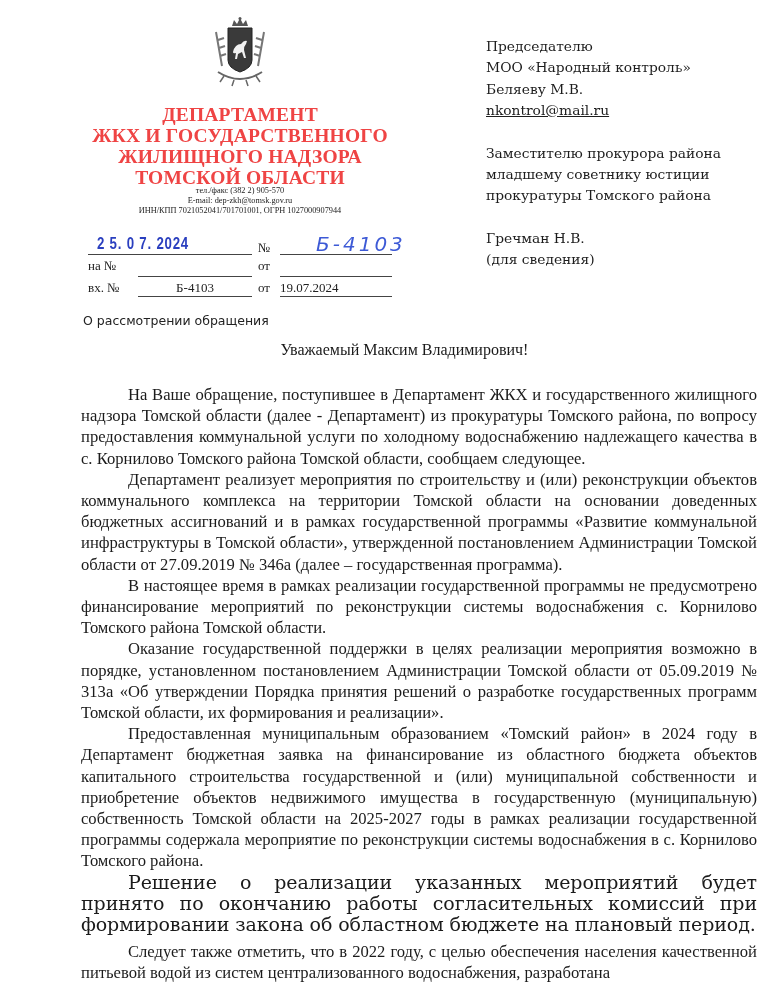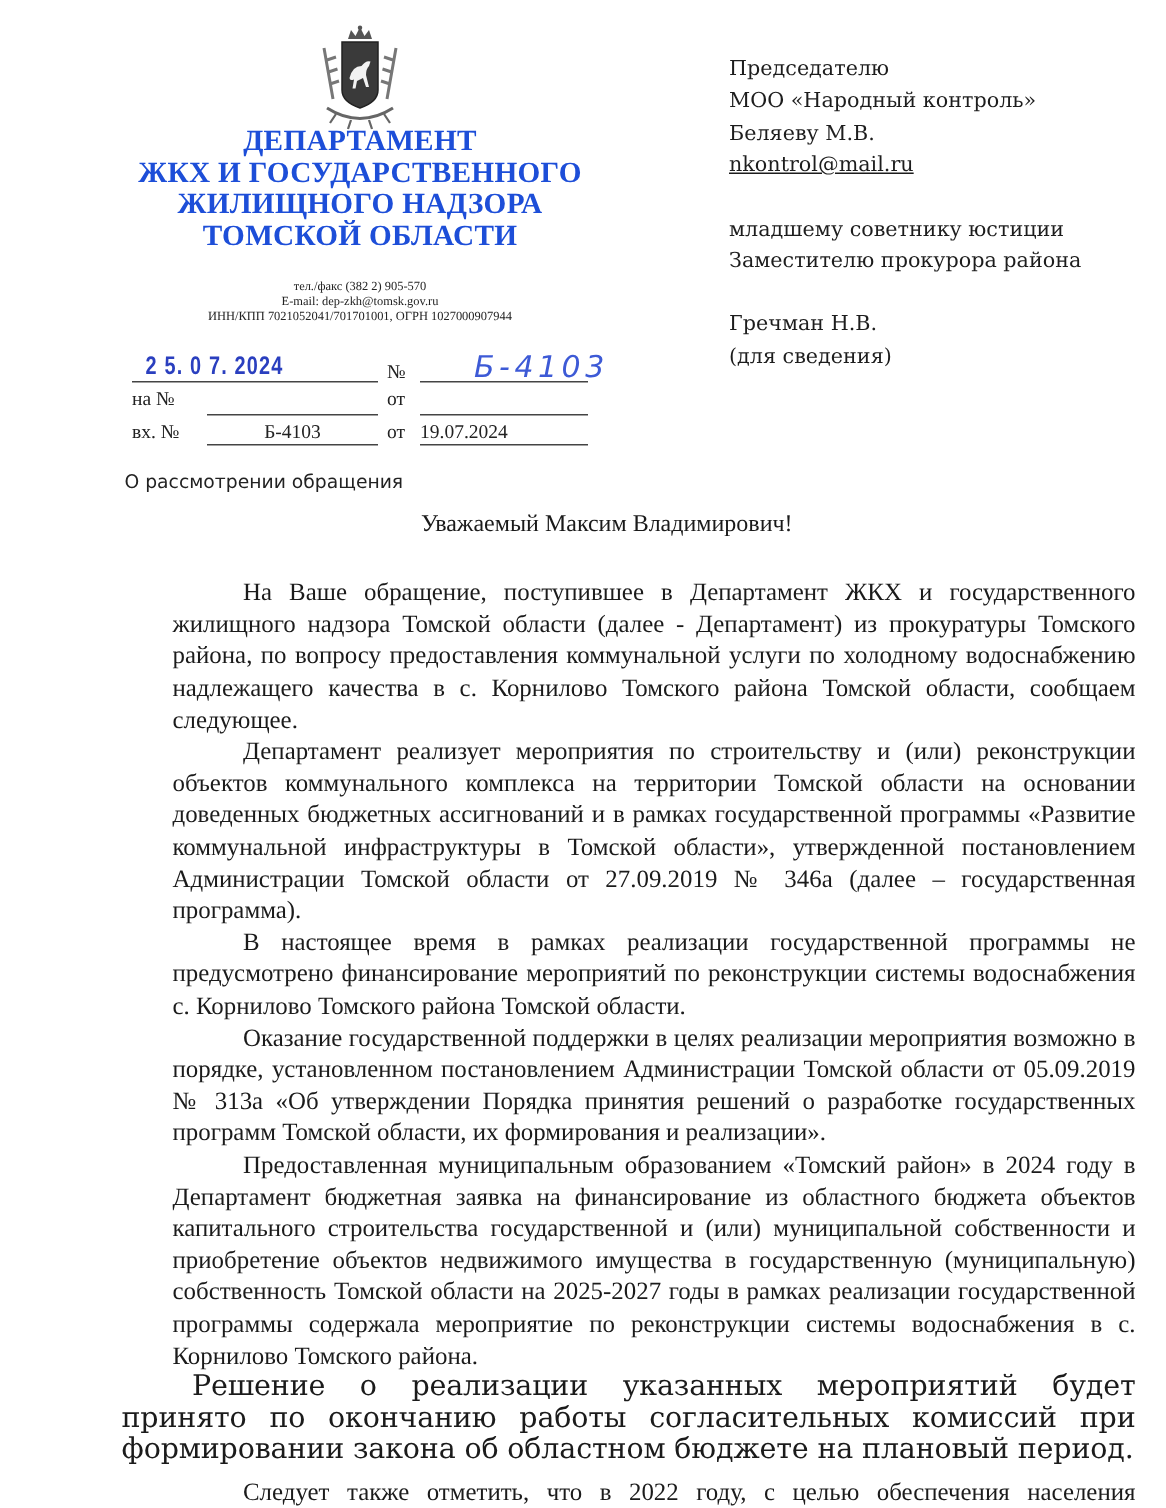--- a/index.html
+++ b/index.html
@@ -1,32 +1,32 @@
 <!DOCTYPE html>
 <html><head>
 <meta charset="utf-8">
 <style>
   html, body { margin: 0; padding: 0; background: #ffffff; }
   body { width: 777px; height: 1005px; position: relative; overflow: hidden; color: #1a1a1a; font-family: "DejaVu Serif", serif; }
   .abs { position: absolute; }
   .emblem { left: 208px; top: 16px; width: 64px; height: 74px; }
-  .dept-title { left: 60px; top: 84px; width: 360px; text-align: center; font-family: "Liberation Serif", serif; font-weight: bold; font-size: 19.5px; line-height: 21px; letter-spacing: 0.2px; color: #1d4ed8; }
+  .dept-title { left: 60px; top: 104px; width: 360px; text-align: center; font-family: "Liberation Serif", serif; font-weight: bold; font-size: 19.5px; line-height: 21px; letter-spacing: 0.2px; color: #ef4444; }
   .contacts { left: 60px; top: 186px; width: 360px; text-align: center; font-family: "Liberation Serif", serif; font-size: 8.3px; line-height: 10px; color: #222; }
   .reg-row { font-family: "Liberation Serif", serif; font-size: 13px; color: #222; }
   .line { border-bottom: 1px solid #444; height: 0; }
   .stamp-date { font-family: "Liberation Sans", sans-serif; color: #2a3fbf; font-size: 17px; font-weight: bold; letter-spacing: 1px; transform: scaleX(0.78); transform-origin: left center; }
   .hand-num { font-family: "DejaVu Sans", sans-serif; color: #3d5ad6; font-size: 20px; font-style: italic; font-weight: 300; letter-spacing: 3px; }
   .subject { left: 83px; top: 313px; font-family: "DejaVu Sans", sans-serif; font-size: 12.5px; color: #222; }
   .addressee { left: 486px; top: 36px; width: 280px; font-family: "DejaVu Serif", serif; font-size: 13.8px; line-height: 21.4px; color: #1d1d1d; }
   .addressee .gap { height: 21px; }
   .addressee .email { text-decoration: underline; }
   .greeting { left: 0; top: 341px; width: 777px; text-align: center; font-family: "Liberation Serif", serif; font-size: 16px; color: #1a1a1a; padding-left: 32px; box-sizing: border-box; }
   .body-text { left: 81px; top: 376px; width: 676px; font-size: 15.4px; line-height: 21.2px; color: #1b1b1b; }
   .para { text-align: justify; text-indent: 47px; margin: 0; }
-  .para.serif-narrow { font-family: "Liberation Serif", serif; font-size: 16.6px; margin-left: 34px; }
+  .para.serif-narrow { font-family: "Liberation Serif", serif; font-size: 16.6px; }
   .para.serif-wide { font-family: "DejaVu Serif", serif; font-size: 19px; letter-spacing: -0.1px; }
 </style>
 </head>
 <body>
 
 <div class="abs emblem">
   <svg width="64" height="74" viewBox="0 0 64 74">
 
     <path d="M24 10 L26 4 L29 8 L32 2 L35 8 L38 4 L40 10 Z" fill="#555"></path>
     <circle cx="32" cy="2.5" r="1.5" fill="#555"></circle>
@@ -77,22 +77,23 @@
 </div>
 
 <div class="abs subject">О рассмотрении обращения</div>
 
 <div class="abs addressee">
   <div>Председателю</div>
   <div>МОО «Народный контроль»</div>
   <div>Беляеву М.В.</div>
   <div class="email">nkontrol@mail.ru</div>
   <div class="gap"></div>
+  <div>Заместителю прокурора района</div>
   <div>младшему советнику юстиции</div>
-  <div>Заместителю прокурора района</div>
+  <div>прокуратуры Томского района</div>
   <div class="gap"></div>
   <div>Гречман Н.В.</div>
   <div>(для сведения)</div>
 </div>
 
 <div class="abs greeting">Уважаемый Максим Владимирович!</div>
 
 <div class="abs body-text">
   <p class="para serif-narrow" style="margin-top:8px;">На Ваше обращение, поступившее в Департамент ЖКХ и государственного жилищного надзора Томской области (далее - Департамент) из прокуратуры Томского района, по вопросу предоставления коммунальной услуги по холодному водоснабжению надлежащего качества в с. Корнилово Томского района Томской области, сообщаем следующее.</p>
   <p class="para serif-narrow">Департамент реализует мероприятия по строительству и (или) реконструкции объектов коммунального комплекса на территории Томской области на основании доведенных бюджетных ассигнований и в рамках государственной программы «Развитие коммунальной инфраструктуры в Томской области», утвержденной постановлением Администрации Томской области от 27.09.2019 № 346а (далее – государственная программа).</p>

